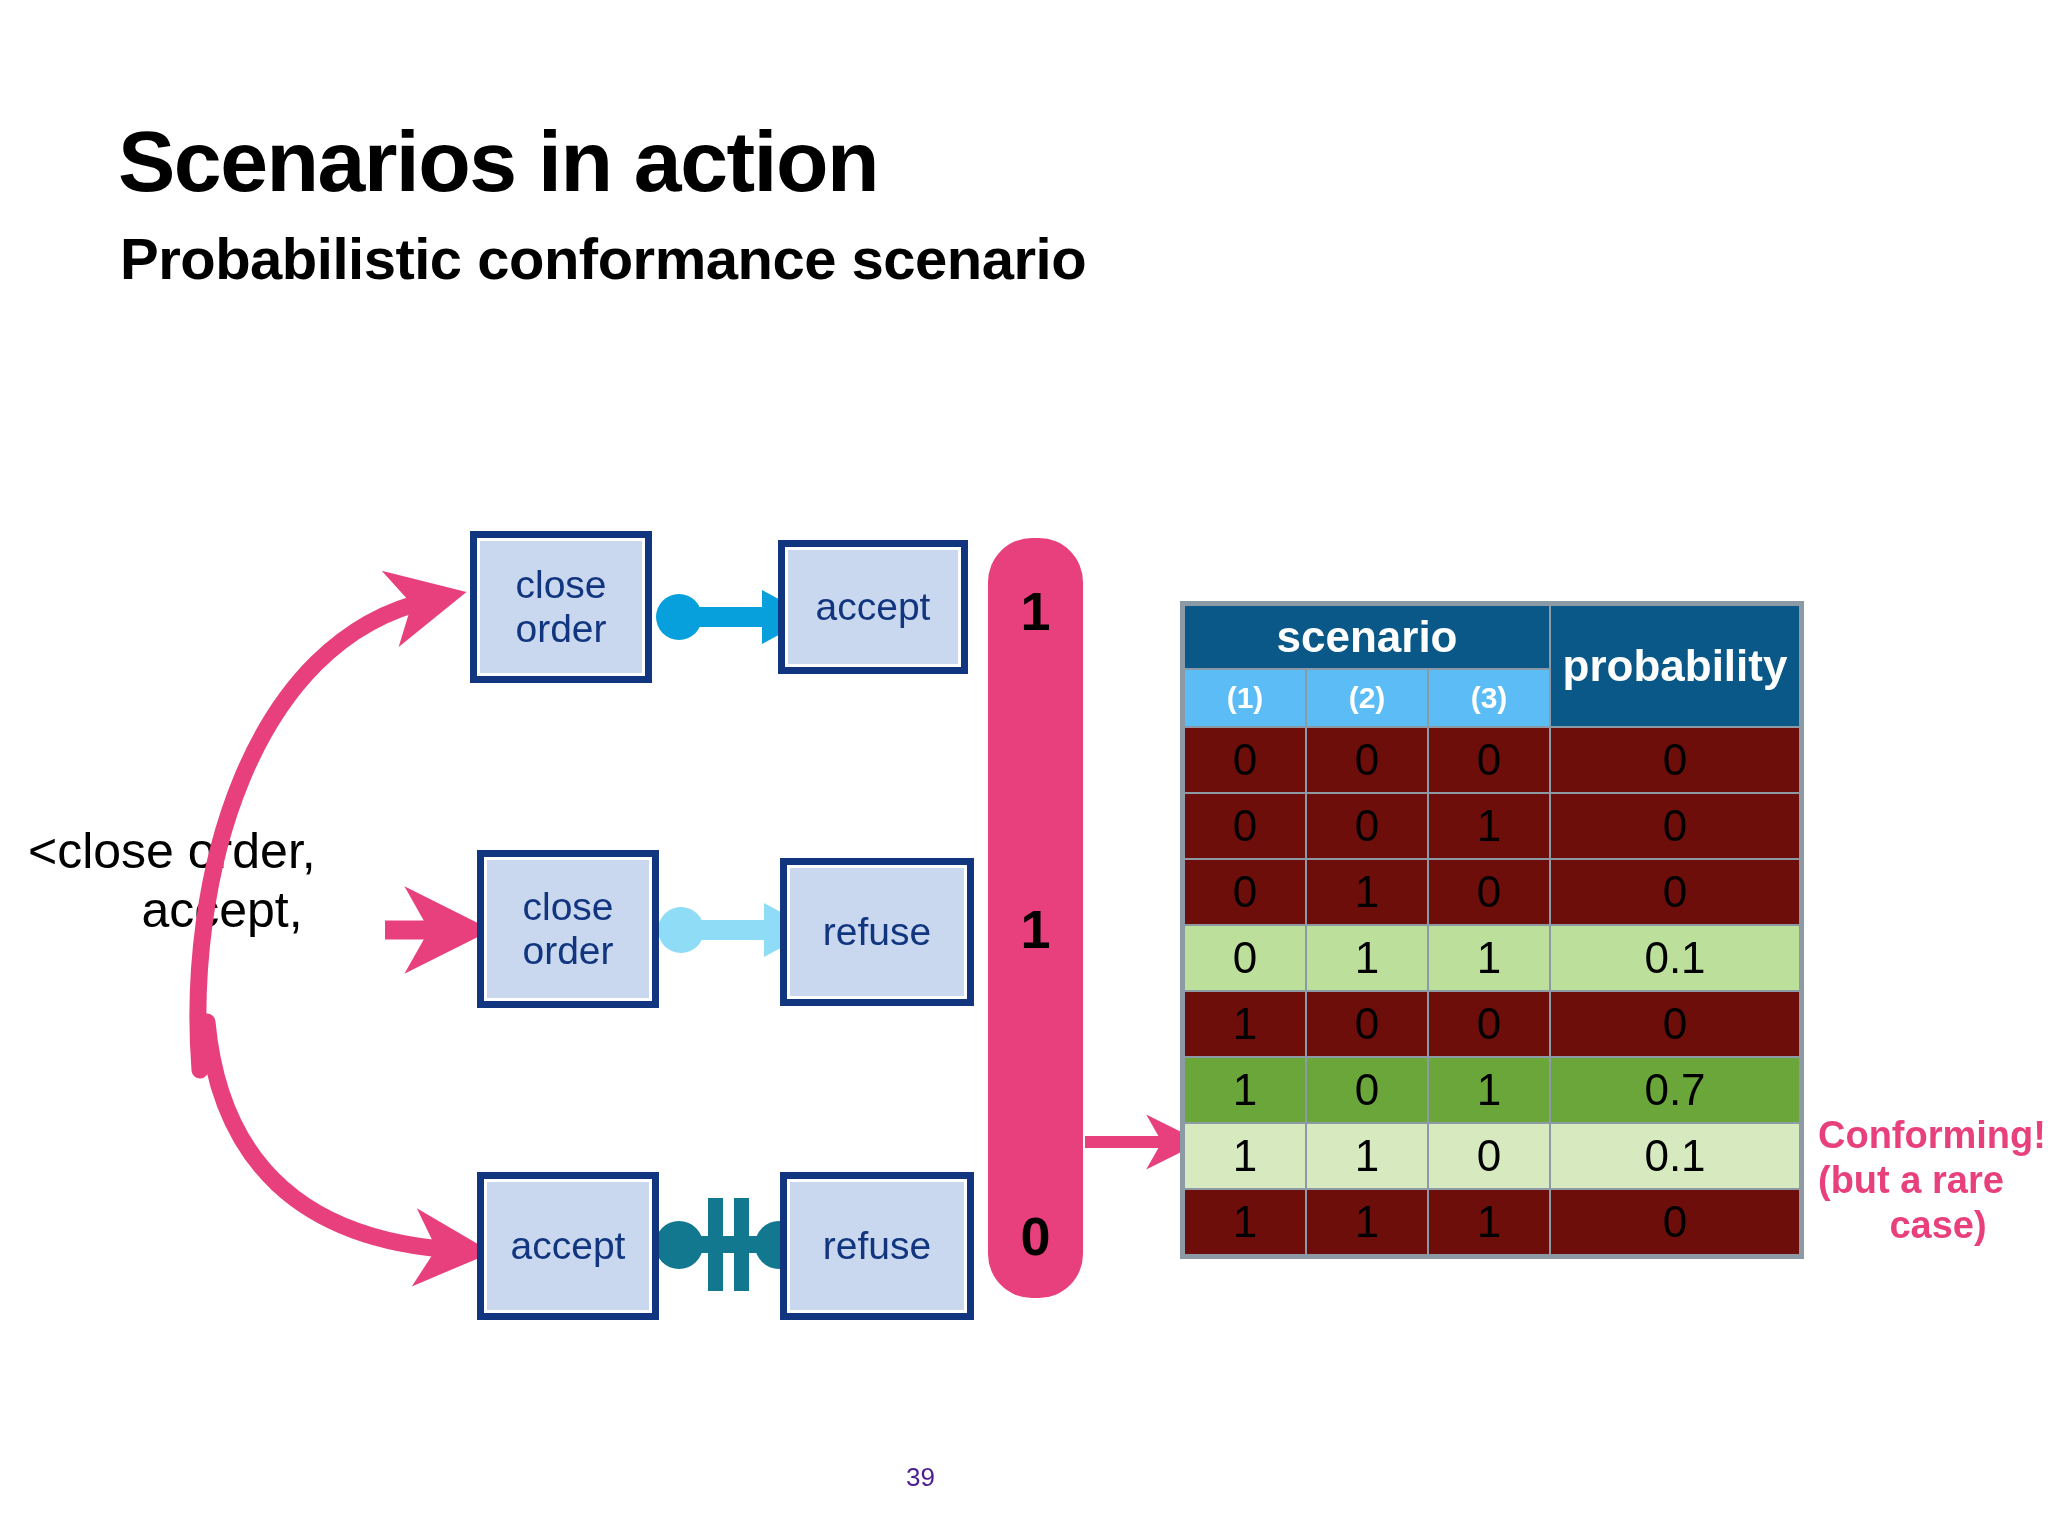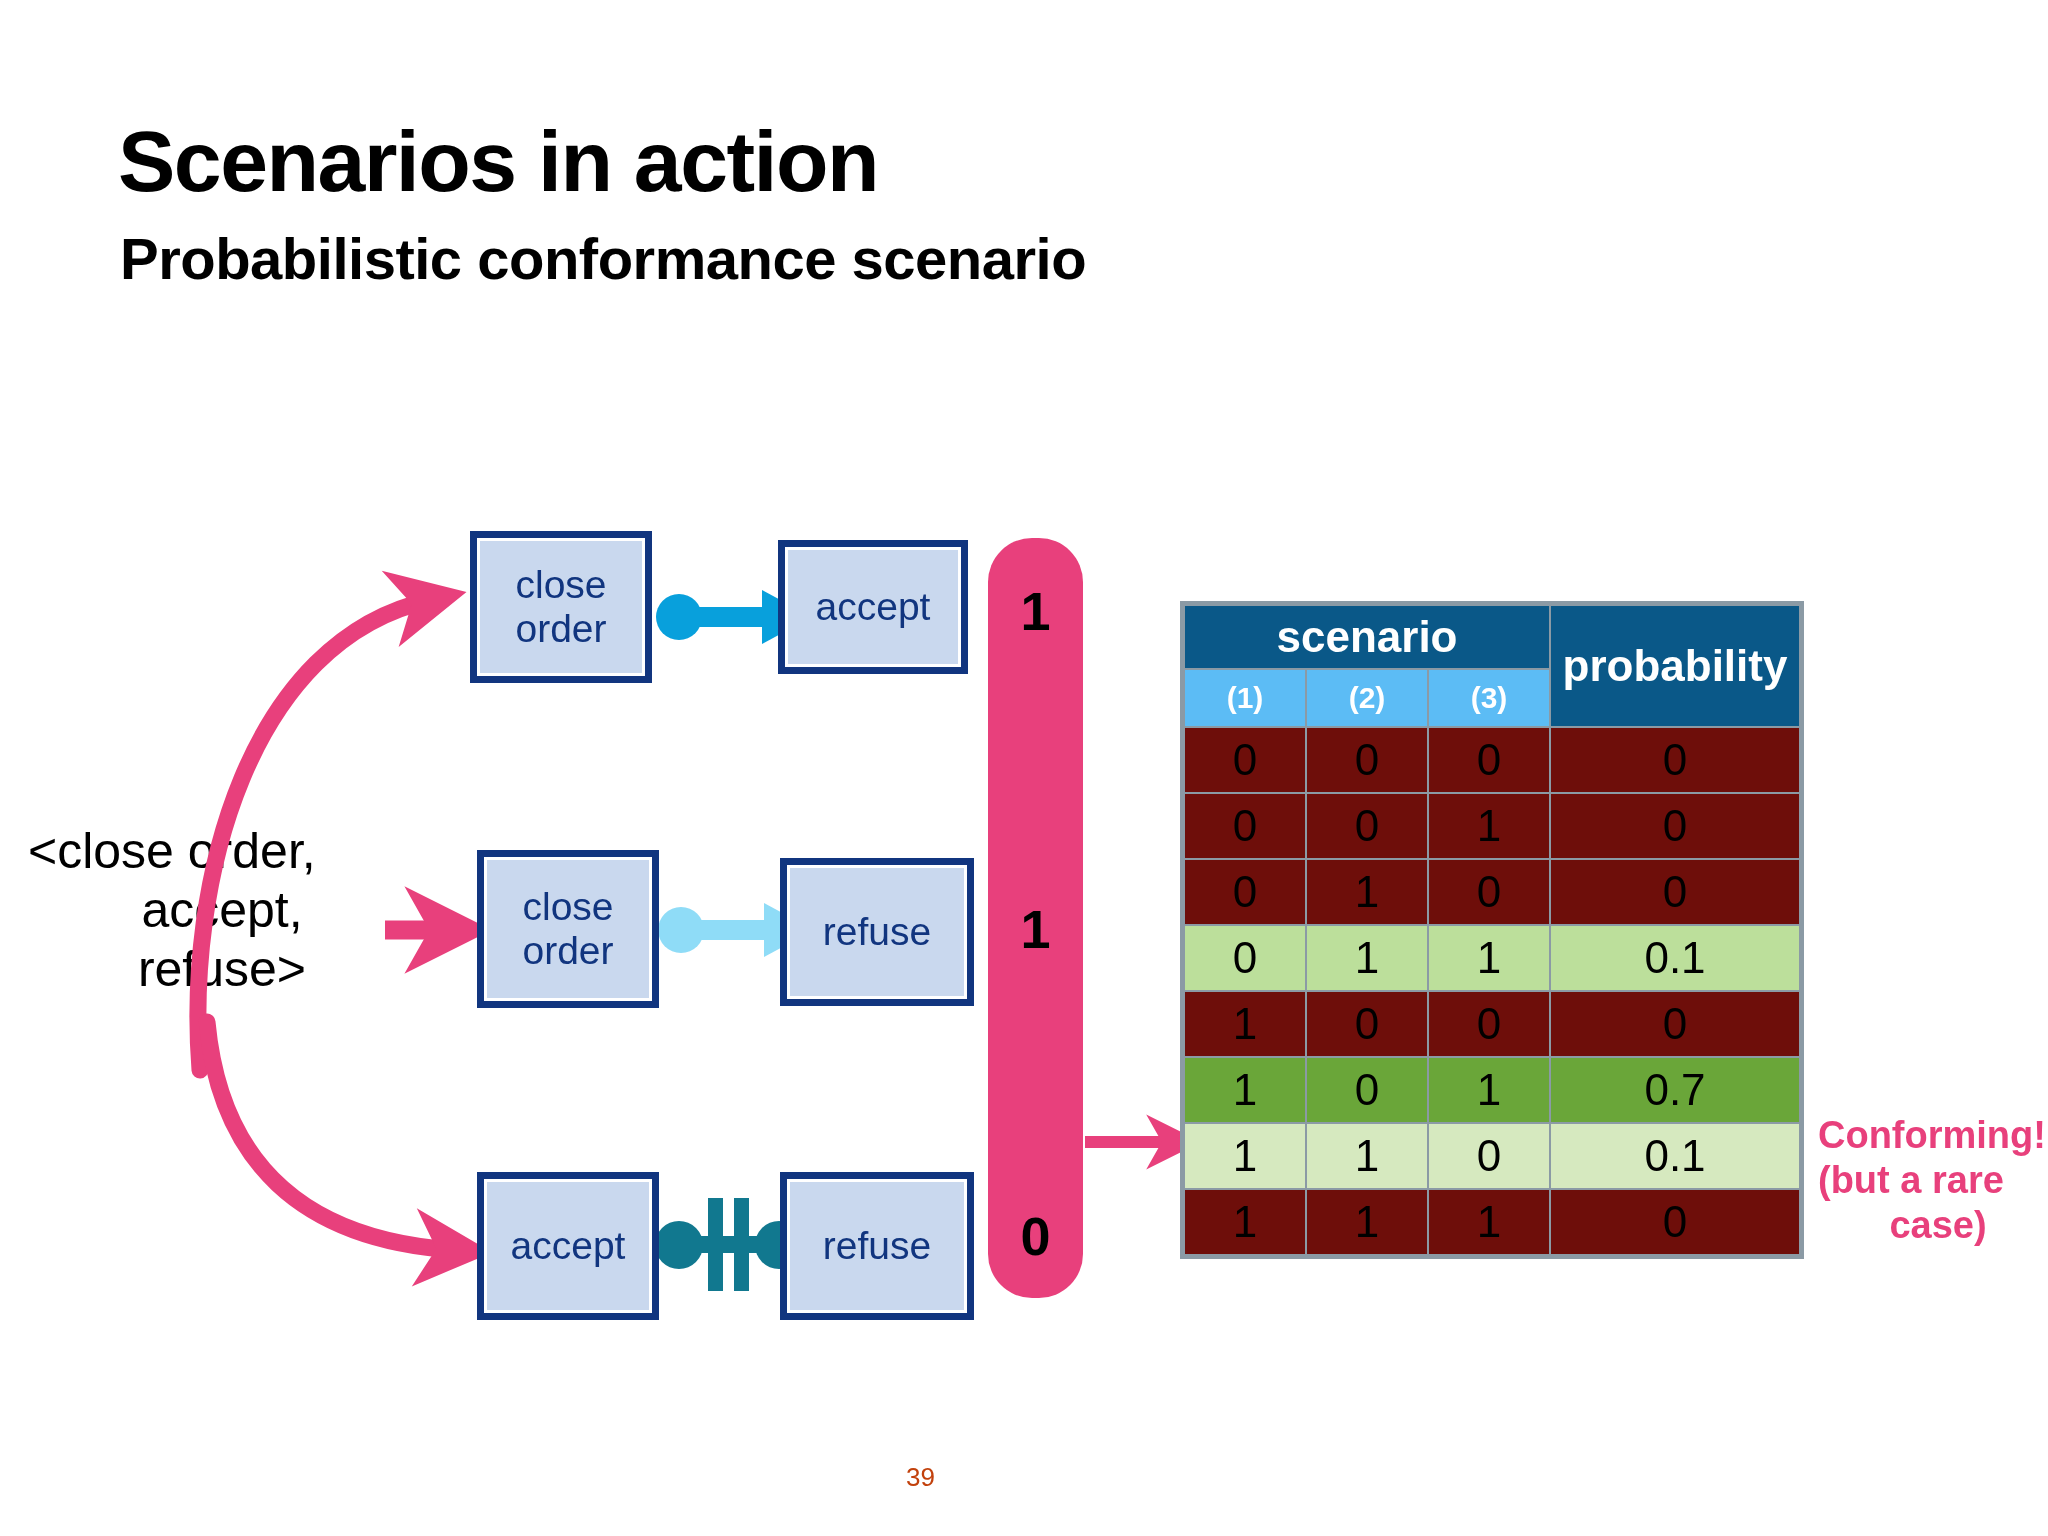--- a/index.html
+++ b/index.html
@@ -174,33 +174,32 @@
   #conforming-note .cn-3 { display: block; text-align: center; }
 
   
   #page-number {
     position: absolute;
     left: 0;
     top: 1462px;
     width: 1841px;
     text-align: center;
     font-size: 26px;
-    color: #c2410c;
+    color: #4c1d95;
   }
 </style>
 </head>
 <body>
 
 <div id="slide-title">Scenarios in action</div>
 <div id="slide-subtitle">Probabilistic conformance scenario</div>
 
 <div id="trace-label">
   <span class="line-1">&lt;close order,</span>
   <span class="line-2">accept,</span>
-  <span class="line-3">refuse&gt;</span>
 </div>
 
 <svg class="svg-layer" viewBox="0 0 2048 1536">
   <defs>
     <marker id="pinkhead" markerWidth="5" markerHeight="5" refX="2.6" refY="2.5" orient="auto" markerUnits="strokeWidth">
       <path d="M0.2,0.2 L4.8,2.5 L0.2,4.8 L1.5,2.5 Z" fill="#e8407c"></path>
     </marker>
   </defs>
 
   <path d="M200,1070 C185,880 250,640 430,600" fill="none" stroke="#e8407c" stroke-width="17" stroke-linecap="round" marker-end="url(#pinkhead)"></path>

